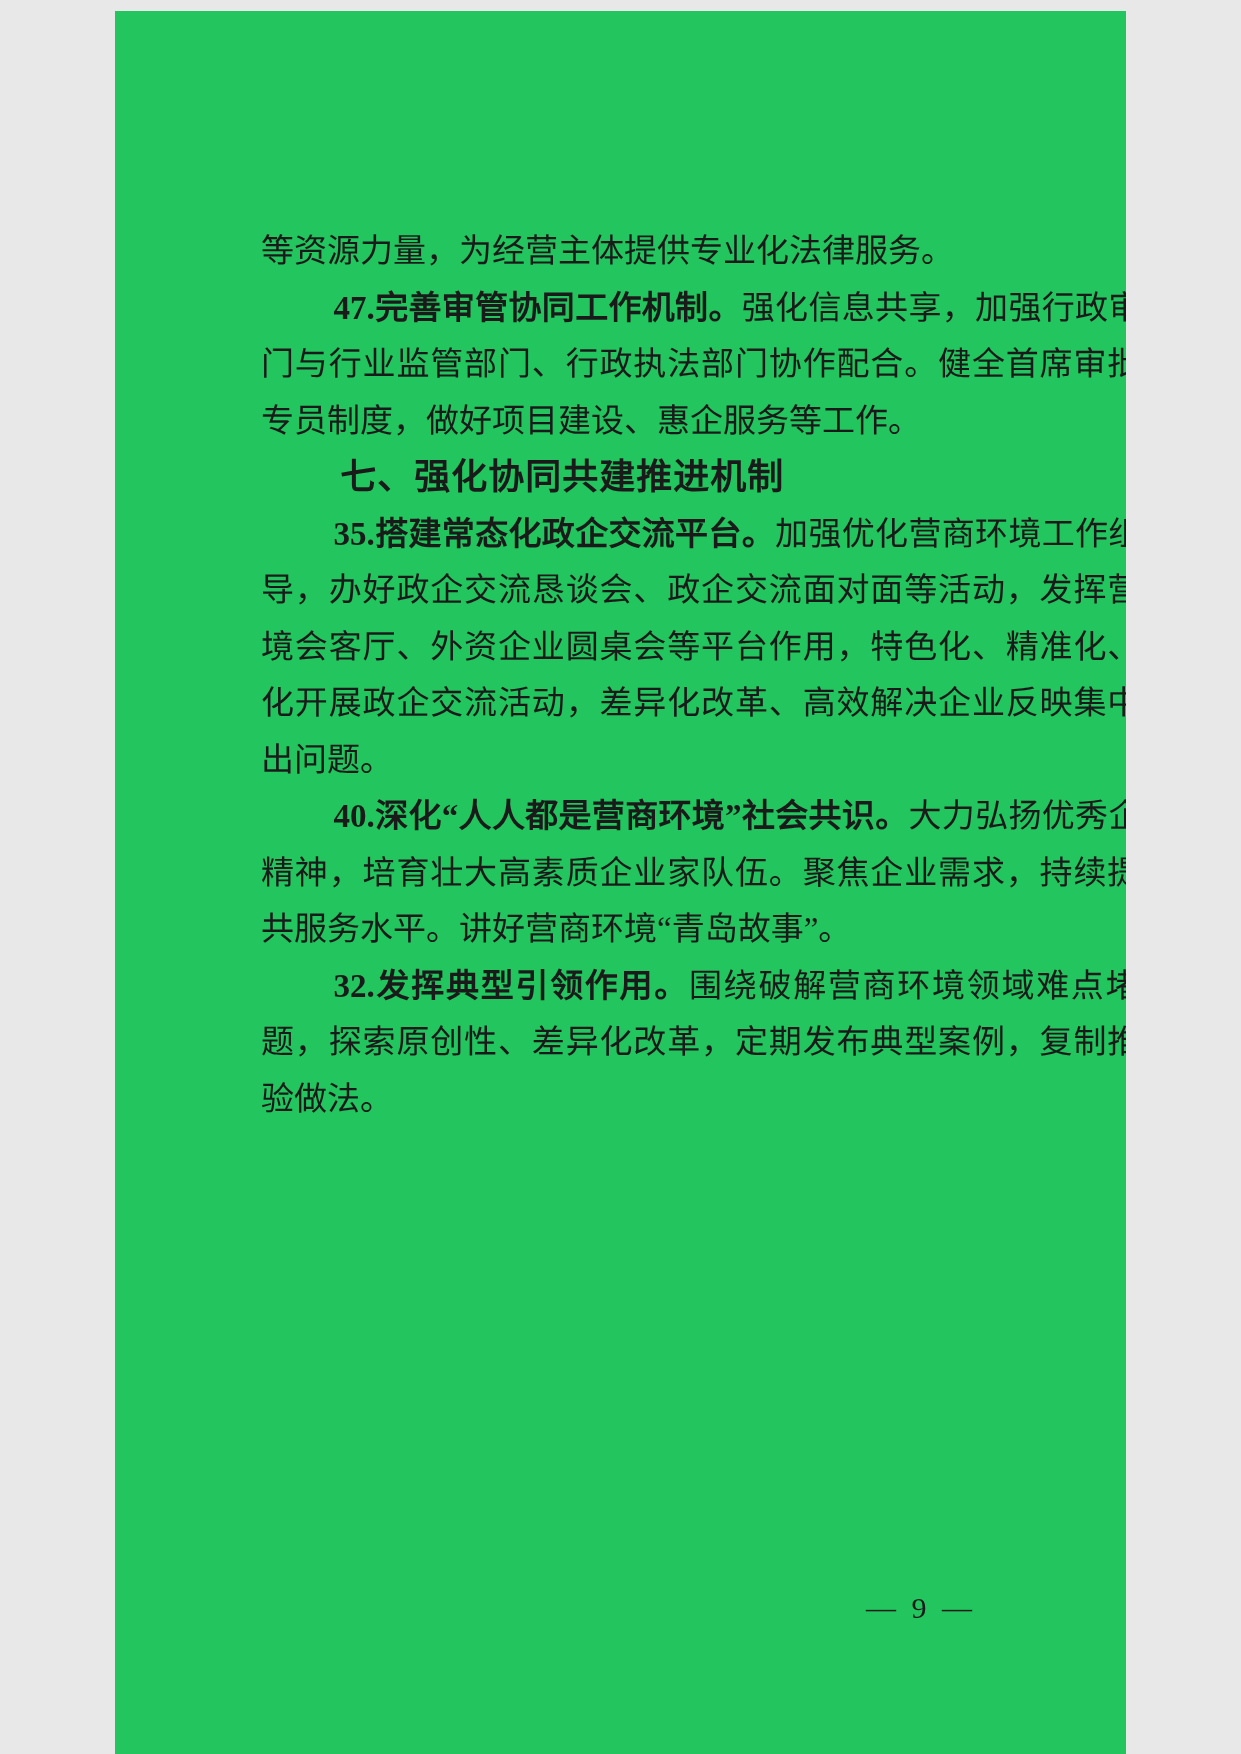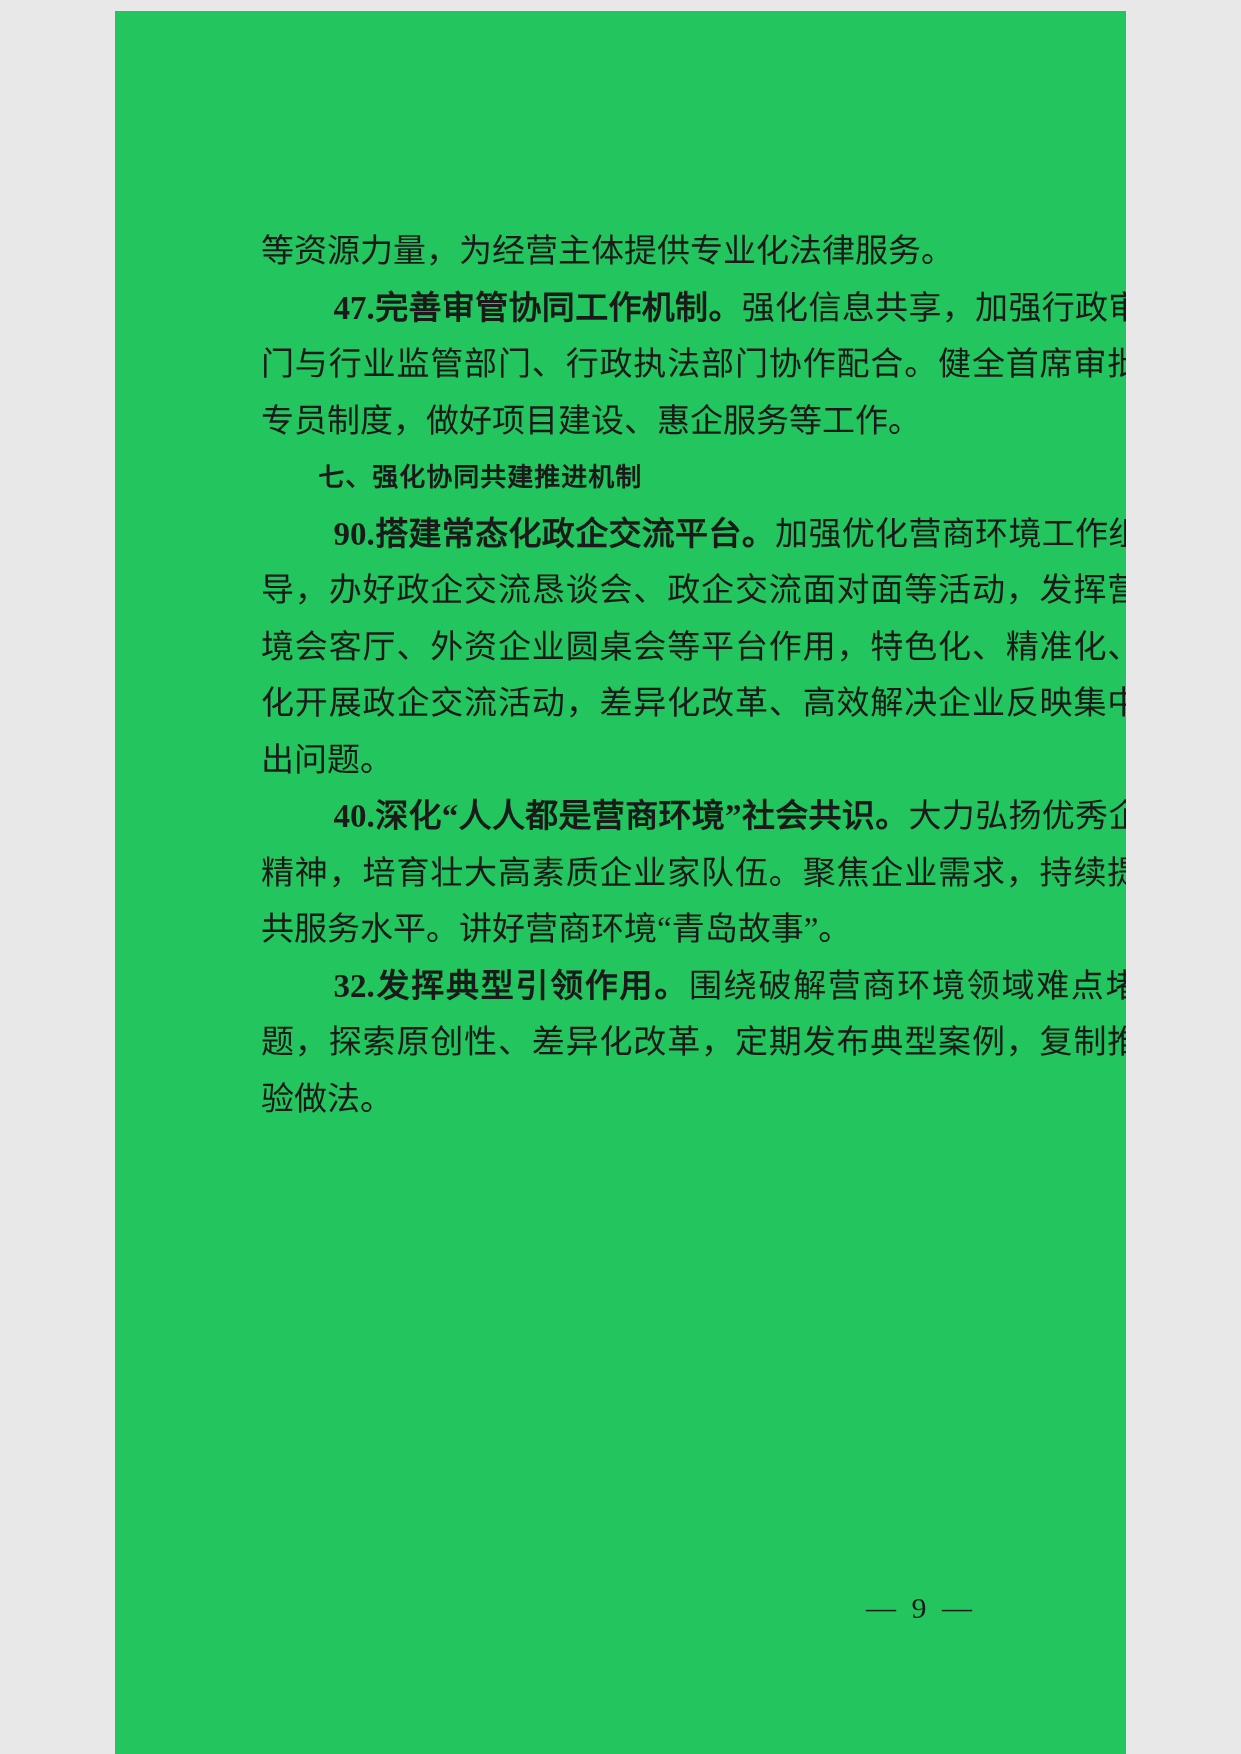--- a/index.html
+++ b/index.html
@@ -37,21 +37,21 @@
   }
   .lead {
     font-weight: 700;
   }
   .section-heading {
     margin: 0;
     padding: 0;
     text-indent: 2.2em;
     font-family: "Liberation Sans", "DejaVu Sans", sans-serif;
     font-weight: 700;
-    font-size: 26px;
+    font-size: 36px;
     line-height: 56.5px;
     letter-spacing: 1px;
     text-align: left;
   }
   .page-footer {
     position: absolute;
     top: 1580px;
     right: 150px;
     font-family: "Liberation Serif", "DejaVu Serif", serif;
     font-size: 30px;
@@ -65,21 +65,21 @@
 <div class="page">
 
   <main class="content">
 
     <p class="para para-continuation"><span>等资源力量，为经营主体提供专业化法律服务。</span></p>
 
     <p class="para"><span class="lead">47.完善审管协同工作机制。</span><span>强化信息共享，加强行政审批部门与行业监管部门、行政执法部门协作配合。健全首席审批服务专员制度，做好项目建设、惠企服务等工作。</span></p>
 
     <h2 class="section-heading"><span>七、强化协同共建推进机制</span></h2>
 
-    <p class="para"><span class="lead">90.搭建常态化政企交流平台。</span><span>加强优化营商环境工作组织领导，办好政企交流恳谈会、政企交流面对面等活动，发挥营商环境会客厅、外资企业圆桌会等平台作用，特色化、精准化、长效化开展政企交流活动，差异化改革、高效解决企业反映集中的突出问题。</span></p>
+    <p class="para"><span class="lead">35.搭建常态化政企交流平台。</span><span>加强优化营商环境工作组织领导，办好政企交流恳谈会、政企交流面对面等活动，发挥营商环境会客厅、外资企业圆桌会等平台作用，特色化、精准化、长效化开展政企交流活动，差异化改革、高效解决企业反映集中的突出问题。</span></p>
 
 
     <p class="para"><span class="lead">40.深化“人人都是营商环境”社会共识。</span><span>大力弘扬优秀企业家精神，培育壮大高素质企业家队伍。聚焦企业需求，持续提升公共服务水平。讲好营商环境“青岛故事”。</span></p>
 
     <p class="para"><span class="lead">32.发挥典型引领作用。</span><span>围绕破解营商环境领域难点堵点问题，探索原创性、差异化改革，定期发布典型案例，复制推广经验做法。</span></p>
 
 
   </main>
 
   <footer class="page-footer">

